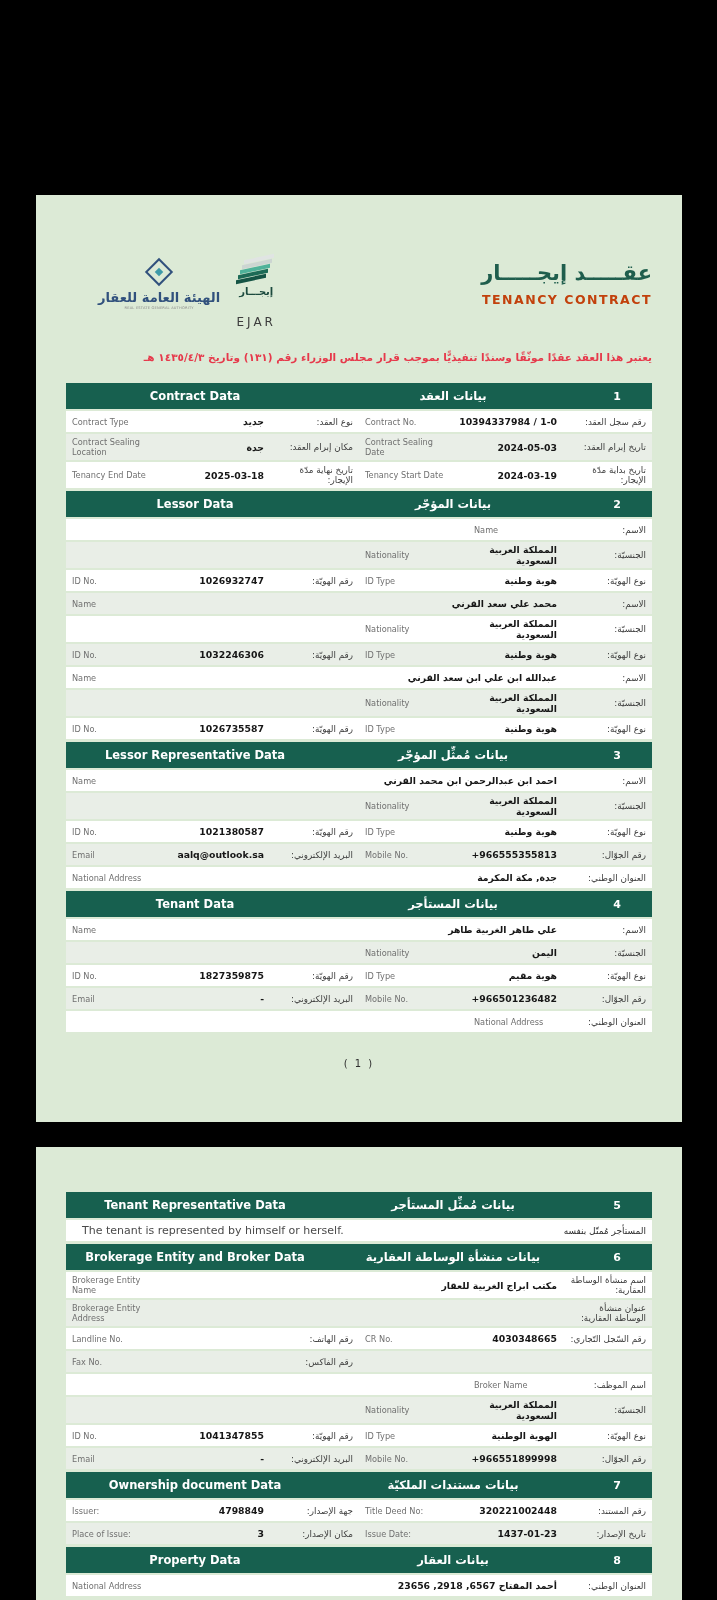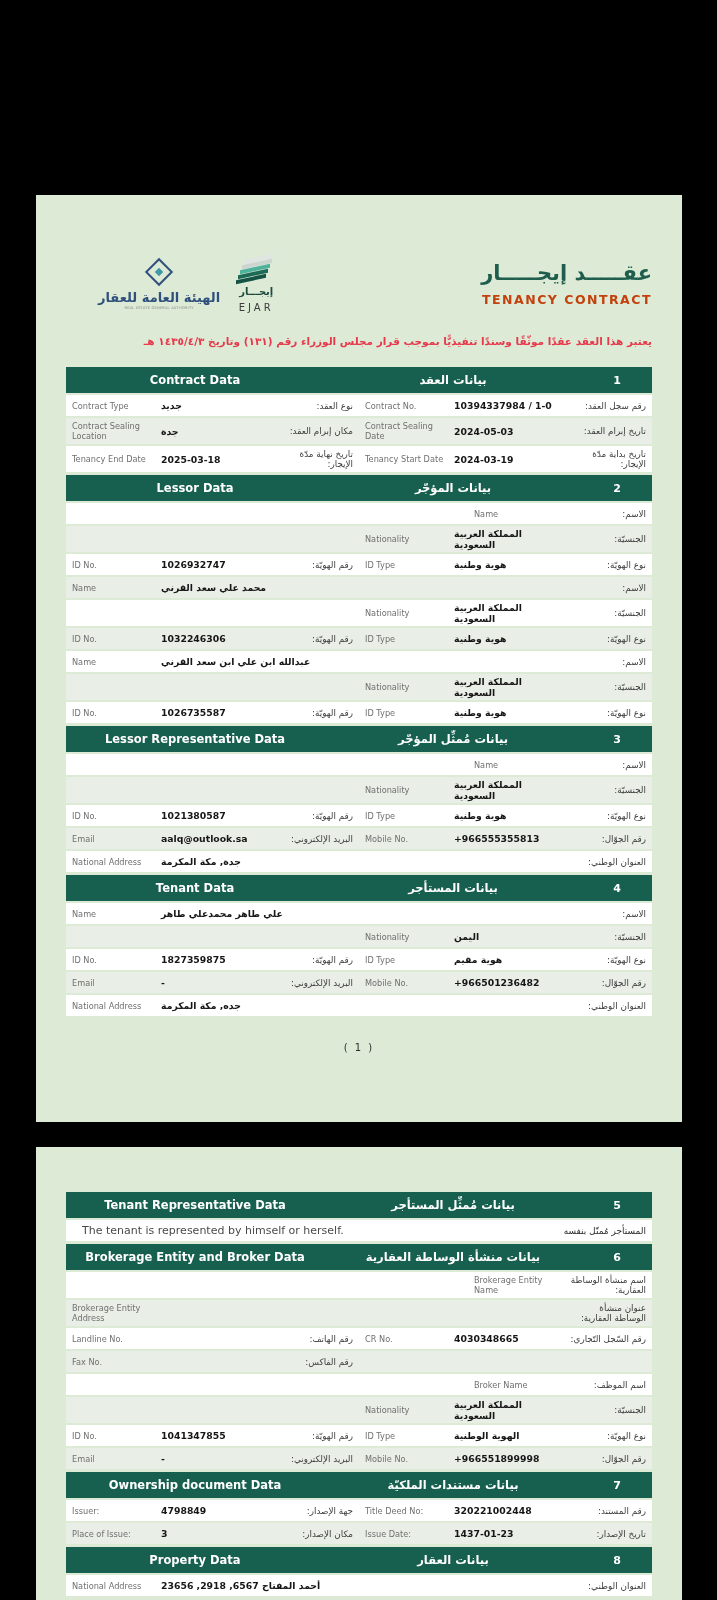--- a/index.html
+++ b/index.html
@@ -24,21 +24,21 @@
   .rega-ar{font-size:13px;font-weight:bold;color:#31517d;white-space:nowrap;}
   .rega-en{font-size:3.6px;letter-spacing:.2px;color:#8a8a8a;white-space:nowrap;margin-top:1px;}
   .ejar-stripes{width:40px;height:27px;position:relative;margin:0 auto 2px;}
   .ejar-stripes i{position:absolute;width:30px;height:4px;transform:skewY(-12deg);}
   .ejar-stripes .s1{top:0;left:8px;background:#e0e4e3;}
   .ejar-stripes .s2{top:5px;left:6px;background:#ccd5d2;}
   .ejar-stripes .s3{top:10px;left:4px;background:#4fb29a;}
   .ejar-stripes .s4{top:15px;left:2px;background:#1d6b57;}
   .ejar-stripes .s5{top:20px;left:0;background:#155445;}
   .ejar-ar{font-size:10px;font-weight:bold;color:#1c4a3e;}
-  .ejar-en{font-size:10px;letter-spacing:3px;color:#3c3c3c;margin-top:5px;}
+  .ejar-en{font-size:12px;letter-spacing:3px;color:#3c3c3c;margin-top:18px;}
   .title-block{text-align:right;padding-top:6px;}
   .title-ar{font-size:21px;font-weight:bold;color:#1f5e4d;direction:rtl;}
   .title-en{font-size:12.5px;font-weight:bold;color:#c2410c;letter-spacing:1.5px;margin-top:7px;}
 
   .disclaimer{
     margin-top:22px;text-align:right;direction:rtl;
     color:#e6394b;font-weight:bold;font-size:10.5px;
   }
 
   
@@ -54,21 +54,21 @@
 
   .row{
     display:flex;direction:rtl;align-items:center;margin-top:2px;
     min-height:21px;
   }
   .row.white{background:#ffffff;}
   .row.gray{background:#e9eee7;}
   .half{flex:1;display:flex;direction:rtl;align-items:center;align-self:stretch;}
   .lbl-ar{width:92px;box-sizing:border-box;padding:3px 6px;font-size:8.8px;color:#3d3d3d;direction:rtl;}
   .lbl-en{width:92px;box-sizing:border-box;padding:3px 6px;font-size:8.2px;color:#707070;direction:ltr;text-align:left;}
-  .val{flex:1;text-align:left;font-weight:bold;font-size:9.3px;color:#161616;padding:2px 3px;unicode-bidi:plaintext;}
+  .val{flex:1;text-align:right;font-weight:bold;font-size:9.3px;color:#161616;padding:2px 3px;unicode-bidi:plaintext;}
   .note-ar{font-size:9px;color:#2e2e2e;padding:3px 6px;direction:rtl;}
   .note-en{font-size:11px;color:#4a4a4a;padding:3px 16px;direction:ltr;text-align:right;}
   .spacer{flex:1;}
 
   .page-number{margin-top:26px;text-align:center;font-size:10px;color:#2e2e2e;letter-spacing:2px;}
 </style>
 </head>
 <body>
 
 <div class="page" id="page1">
@@ -223,20 +223,21 @@
           <span class="lbl-en">ID No.</span>
         </div>
       </div>
       <div class="sec-bar">
         <div class="sec-num">3</div>
         <div class="sec-title-ar">بيانات مُمثِّل المؤجّر</div>
         <div class="sec-title-en">Lessor Representative Data</div>
       </div>
       <div class="row white">
         <span class="lbl-ar">الاسم:</span>
+        <span class="val">احمد ابن عبدالرحمن ابن محمد القرني</span>
         <span class="lbl-en">Name</span>
       </div>
       <div class="row gray">
         <div class="half">
           <span class="lbl-ar">الجنسيّة:</span>
           <span class="val">المملكة العربية السعودية</span>
           <span class="lbl-en">Nationality</span>
         </div>
         <div class="half empty"></div>
       </div>
@@ -269,21 +270,21 @@
         <span class="val">جدة, مكة المكرمة</span>
         <span class="lbl-en">National Address</span>
       </div>
       <div class="sec-bar">
         <div class="sec-num">4</div>
         <div class="sec-title-ar">بيانات المستأجر</div>
         <div class="sec-title-en">Tenant Data</div>
       </div>
       <div class="row white">
         <span class="lbl-ar">الاسم:</span>
-        <span class="val">علي طاهر محمدعلي طاهر</span>
+        <span class="val">علي طاهر الغربية طاهر</span>
         <span class="lbl-en">Name</span>
       </div>
       <div class="row gray">
         <div class="half">
           <span class="lbl-ar">الجنسيّة:</span>
           <span class="val">اليمن</span>
           <span class="lbl-en">Nationality</span>
         </div>
         <div class="half empty"></div>
       </div>
@@ -306,21 +307,20 @@
           <span class="lbl-en">Mobile No.</span>
         </div>
         <div class="half">
           <span class="lbl-ar">البريد الإلكتروني:</span>
           <span class="val">-</span>
           <span class="lbl-en">Email</span>
         </div>
       </div>
       <div class="row white">
         <span class="lbl-ar">العنوان الوطني:</span>
-        <span class="val">جده, مكة المكرمة</span>
         <span class="lbl-en">National Address</span>
       </div>
     </div>
 
   <div class="page-number">( 1 )</div>
 </div>
 
 <div class="page" id="page2">
   <div class="sections">
       <div class="sec-bar">
@@ -333,20 +333,21 @@
         <span class="spacer"></span>
         <span class="note-en">The tenant is represented by himself or herself.</span>
       </div>
       <div class="sec-bar">
         <div class="sec-num">6</div>
         <div class="sec-title-ar">بيانات منشأة الوساطة العقارية</div>
         <div class="sec-title-en">Brokerage Entity and Broker Data</div>
       </div>
       <div class="row white">
         <span class="lbl-ar">اسم منشأة الوساطة العقارية:</span>
+        <span class="val">مكتب ابراج الغربية للعقار</span>
         <span class="lbl-en">Brokerage Entity Name</span>
       </div>
       <div class="row gray">
         <span class="lbl-ar">عنوان منشأة الوساطة العقارية:</span>
         <span class="val"></span>
         <span class="lbl-en">Brokerage Entity Address</span>
       </div>
       <div class="row white">
         <div class="half">
           <span class="lbl-ar">رقم السّجل التّجاري:</span>

